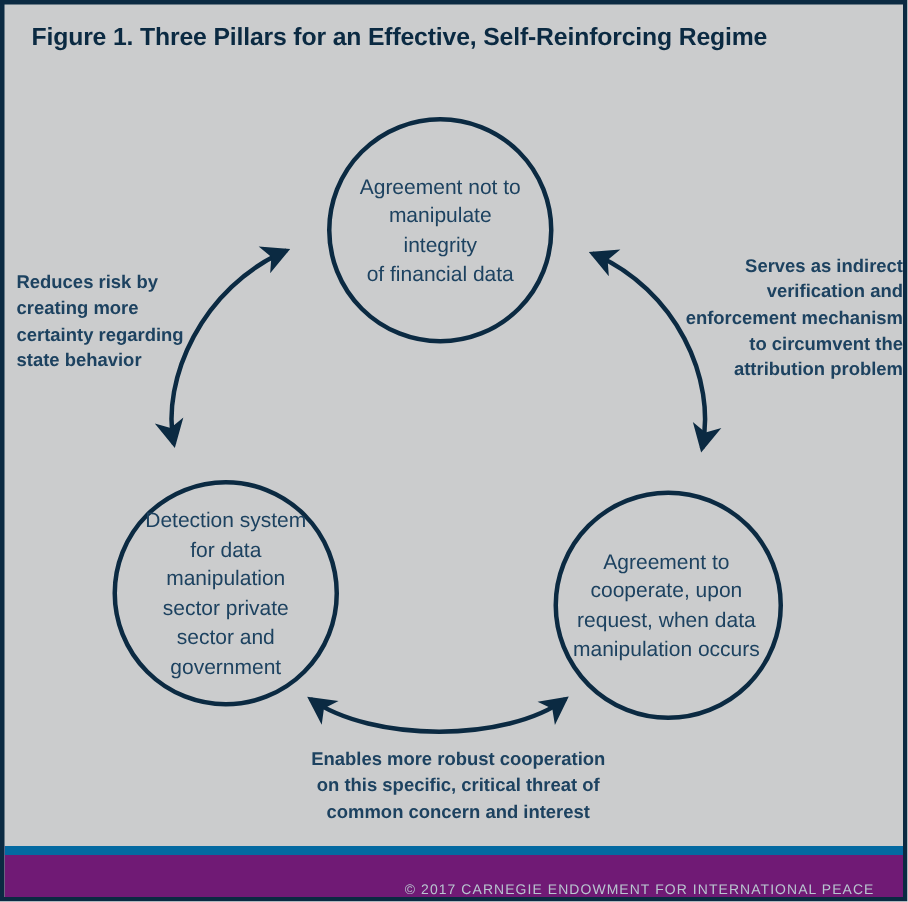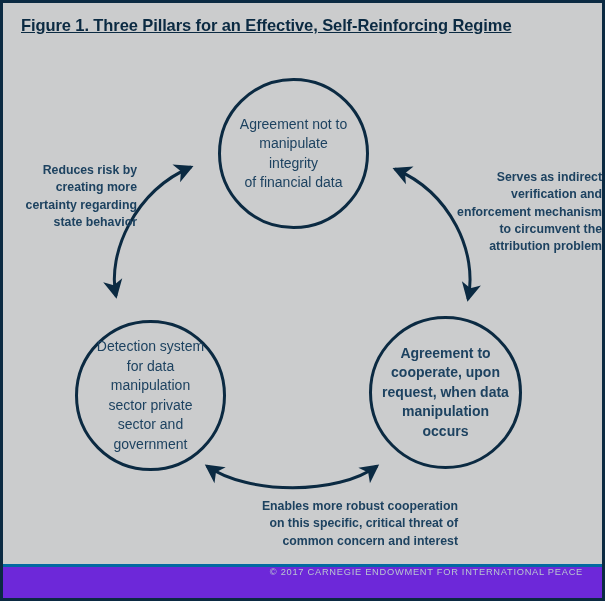--- a/index.html
+++ b/index.html
@@ -26,21 +26,20 @@
     position: absolute;
     left: 18px;
     top: 12px;
     width: 570px;
     font-size: 16.5px;
     font-weight: bold;
     color: #0b2a42;
     letter-spacing: -0.1px;
     line-height: 20px;
     white-space: nowrap;
-    text-decoration: underline;
   }
 
   
   #diagram-canvas {
     position: absolute;
     left: 0;
     top: 0;
     width: 605px;
     height: 601px;
   }
@@ -78,67 +77,66 @@
     height: 151px;
   }
   #circle-bottom-left {
     left: 72px;
     top: 317px;
     width: 151px;
     height: 151px;
   }
   #circle-bottom-right {
     left: 366px;
-    top: 313px;
+    top: 324px;
     width: 153px;
     height: 153px;
-    font-weight: bold;
   }
   #circle-bottom-left .pillar-label { padding: 0 9px; }
   #circle-bottom-right .pillar-label { padding: 0 10px; }
 
   
   .connector-caption {
     position: absolute;
     font-size: 12.3px;
     font-weight: bold;
     line-height: 17.3px;
     color: #1d4260;
     white-space: pre-line;
   }
   #caption-left {
     left: 8px;
-    top: 159px;
+    top: 177px;
     width: 126px;
-    text-align: right;
+    text-align: left;
   }
   #caption-right {
     left: 453px;
     top: 166px;
     width: 146px;
     text-align: right;
   }
   #caption-bottom {
     left: 150px;
     top: 495px;
     width: 305px;
-    text-align: right;
+    text-align: center;
   }
 
   
   #figure-footer {
     position: absolute;
     left: 0;
     right: 0;
     bottom: 0;
     height: 34px;
-    background: #6d28d9;
-    border-top: 3px solid #0369a1;
+    background: #701a75;
+    border-top: 6px solid #0369a1;
     display: flex;
-    align-items: flex-start;
+    align-items: flex-end;
     justify-content: flex-end;
     box-sizing: border-box;
   }
   #footer-credit {
     font-size: 9.3px;
     color: #b9c6d0;
     letter-spacing: 0.72px;
     padding-right: 19px;
     white-space: nowrap;
   }

